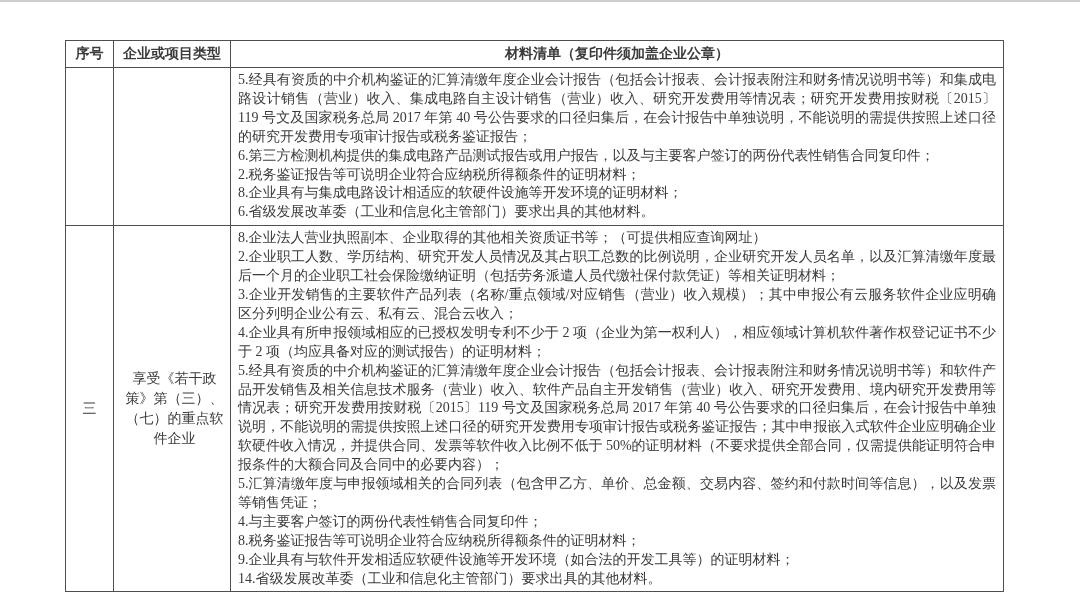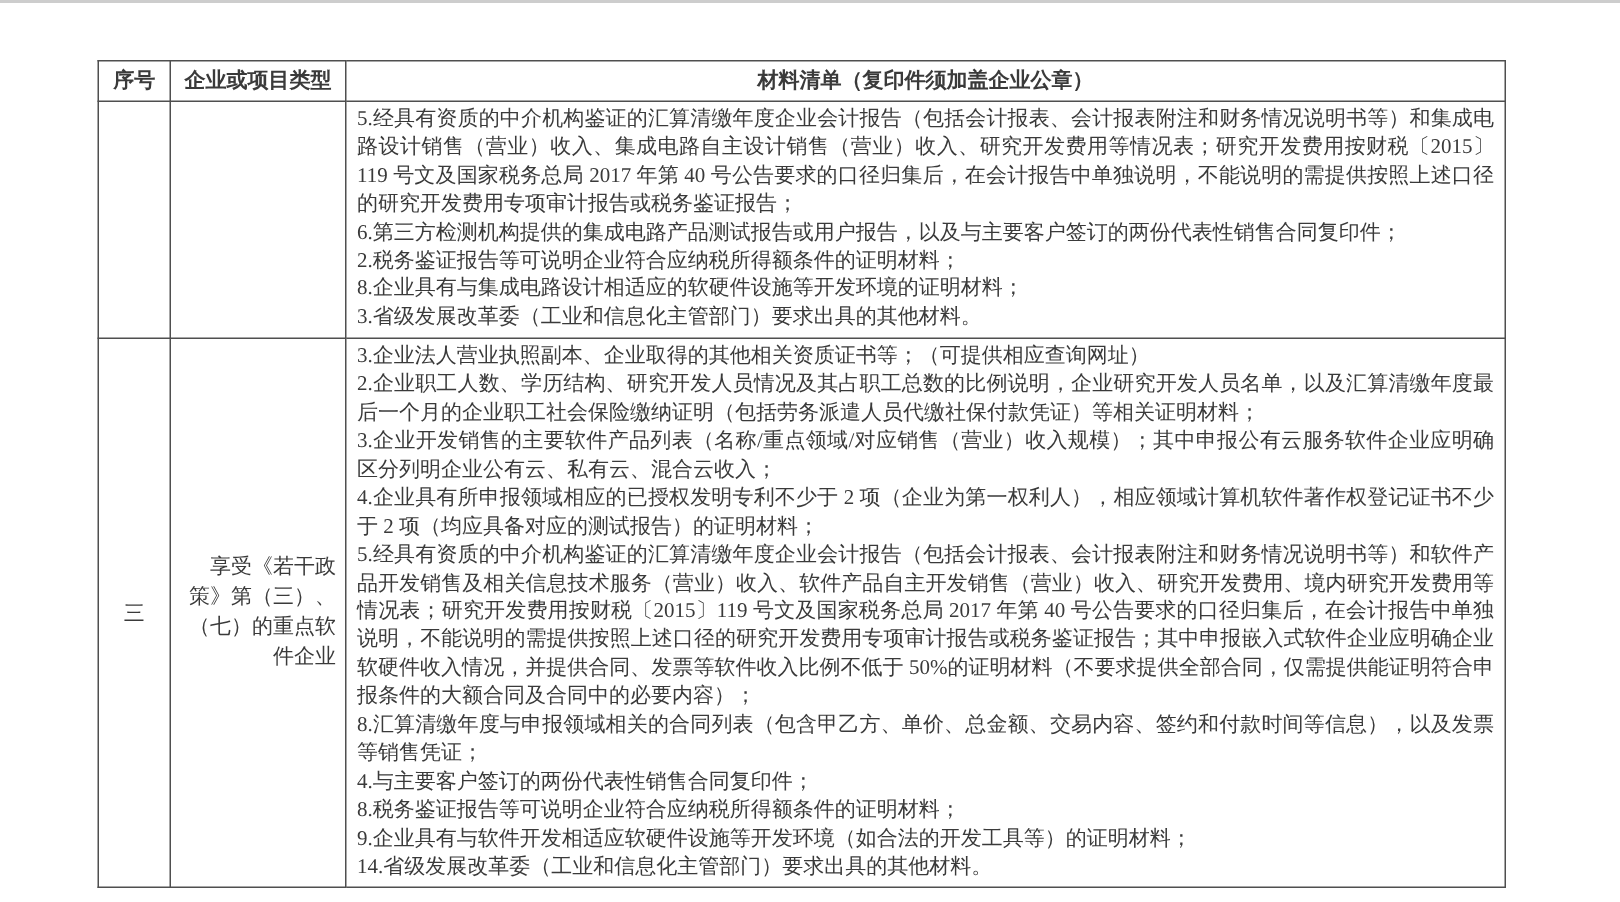--- a/index.html
+++ b/index.html
@@ -47,21 +47,21 @@
   td.serial-cell {
     text-align: center;
     vertical-align: middle;
     font-size: 14px;
     padding: 0;
   }
   td.type-cell {
     vertical-align: middle;
     font-size: 14px;
     line-height: 20px;
-    text-align: right;
+    text-align: center;
     padding: 4px 6px 4px 11px;
   }
   td.materials-cell {
     vertical-align: top;
     padding: 3px 7px 3px 7px;
     margin-top: 33px;
   }
   .item-line {
     font-size: 14px;
     line-height: 18.9px;
@@ -89,33 +89,33 @@
   </thead>
   <tbody>
     <tr class="row-cont">
       <td class="serial-cell"></td>
       <td class="type-cell"></td>
       <td class="materials-cell">
           <div class="item-line">5.经具有资质的中介机构鉴证的汇算清缴年度企业会计报告（包括会计报表、会计报表附注和财务情况说明书等）和集成电路设计销售（营业）收入、集成电路自主设计销售（营业）收入、研究开发费用等情况表；研究开发费用按财税〔2015〕119 号文及国家税务总局 2017 年第 40 号公告要求的口径归集后，在会计报告中单独说明，不能说明的需提供按照上述口径的研究开发费用专项审计报告或税务鉴证报告；</div>
           <div class="item-line">6.第三方检测机构提供的集成电路产品测试报告或用户报告，以及与主要客户签订的两份代表性销售合同复印件；</div>
           <div class="item-line">2.税务鉴证报告等可说明企业符合应纳税所得额条件的证明材料；</div>
           <div class="item-line">8.企业具有与集成电路设计相适应的软硬件设施等开发环境的证明材料；</div>
-          <div class="item-line">3.省级发展改革委（工业和信息化主管部门）要求出具的其他材料。</div>
+          <div class="item-line">6.省级发展改革委（工业和信息化主管部门）要求出具的其他材料。</div>
         </td>
     </tr>
     <tr class="row-three">
       <td class="serial-cell">三</td>
       <td class="type-cell">享受《若干政策》第（三）、（七）的重点软件企业</td>
       <td class="materials-cell">
-          <div class="item-line">3.企业法人营业执照副本、企业取得的其他相关资质证书等；（可提供相应查询网址）</div>
+          <div class="item-line">8.企业法人营业执照副本、企业取得的其他相关资质证书等；（可提供相应查询网址）</div>
           <div class="item-line">2.企业职工人数、学历结构、研究开发人员情况及其占职工总数的比例说明，企业研究开发人员名单，以及汇算清缴年度最后一个月的企业职工社会保险缴纳证明（包括劳务派遣人员代缴社保付款凭证）等相关证明材料；</div>
           <div class="item-line">3.企业开发销售的主要软件产品列表（名称/重点领域/对应销售（营业）收入规模）；其中申报公有云服务软件企业应明确区分列明企业公有云、私有云、混合云收入；</div>
           <div class="item-line">4.企业具有所申报领域相应的已授权发明专利不少于 2 项（企业为第一权利人），相应领域计算机软件著作权登记证书不少于 2 项（均应具备对应的测试报告）的证明材料；</div>
           <div class="item-line">5.经具有资质的中介机构鉴证的汇算清缴年度企业会计报告（包括会计报表、会计报表附注和财务情况说明书等）和软件产品开发销售及相关信息技术服务（营业）收入、软件产品自主开发销售（营业）收入、研究开发费用、境内研究开发费用等情况表；研究开发费用按财税〔2015〕119 号文及国家税务总局 2017 年第 40 号公告要求的口径归集后，在会计报告中单独说明，不能说明的需提供按照上述口径的研究开发费用专项审计报告或税务鉴证报告；其中申报嵌入式软件企业应明确企业软硬件收入情况，并提供合同、发票等软件收入比例不低于 50%的证明材料（不要求提供全部合同，仅需提供能证明符合申报条件的大额合同及合同中的必要内容）；</div>
-          <div class="item-line">8.汇算清缴年度与申报领域相关的合同列表（包含甲乙方、单价、总金额、交易内容、签约和付款时间等信息），以及发票等销售凭证；</div>
+          <div class="item-line">5.汇算清缴年度与申报领域相关的合同列表（包含甲乙方、单价、总金额、交易内容、签约和付款时间等信息），以及发票等销售凭证；</div>
           <div class="item-line">4.与主要客户签订的两份代表性销售合同复印件；</div>
           <div class="item-line">8.税务鉴证报告等可说明企业符合应纳税所得额条件的证明材料；</div>
           <div class="item-line">9.企业具有与软件开发相适应软硬件设施等开发环境（如合法的开发工具等）的证明材料；</div>
           <div class="item-line">14.省级发展改革委（工业和信息化主管部门）要求出具的其他材料。</div>
         </td>
     </tr>
   </tbody>
 </table>
 
 </body></html>

